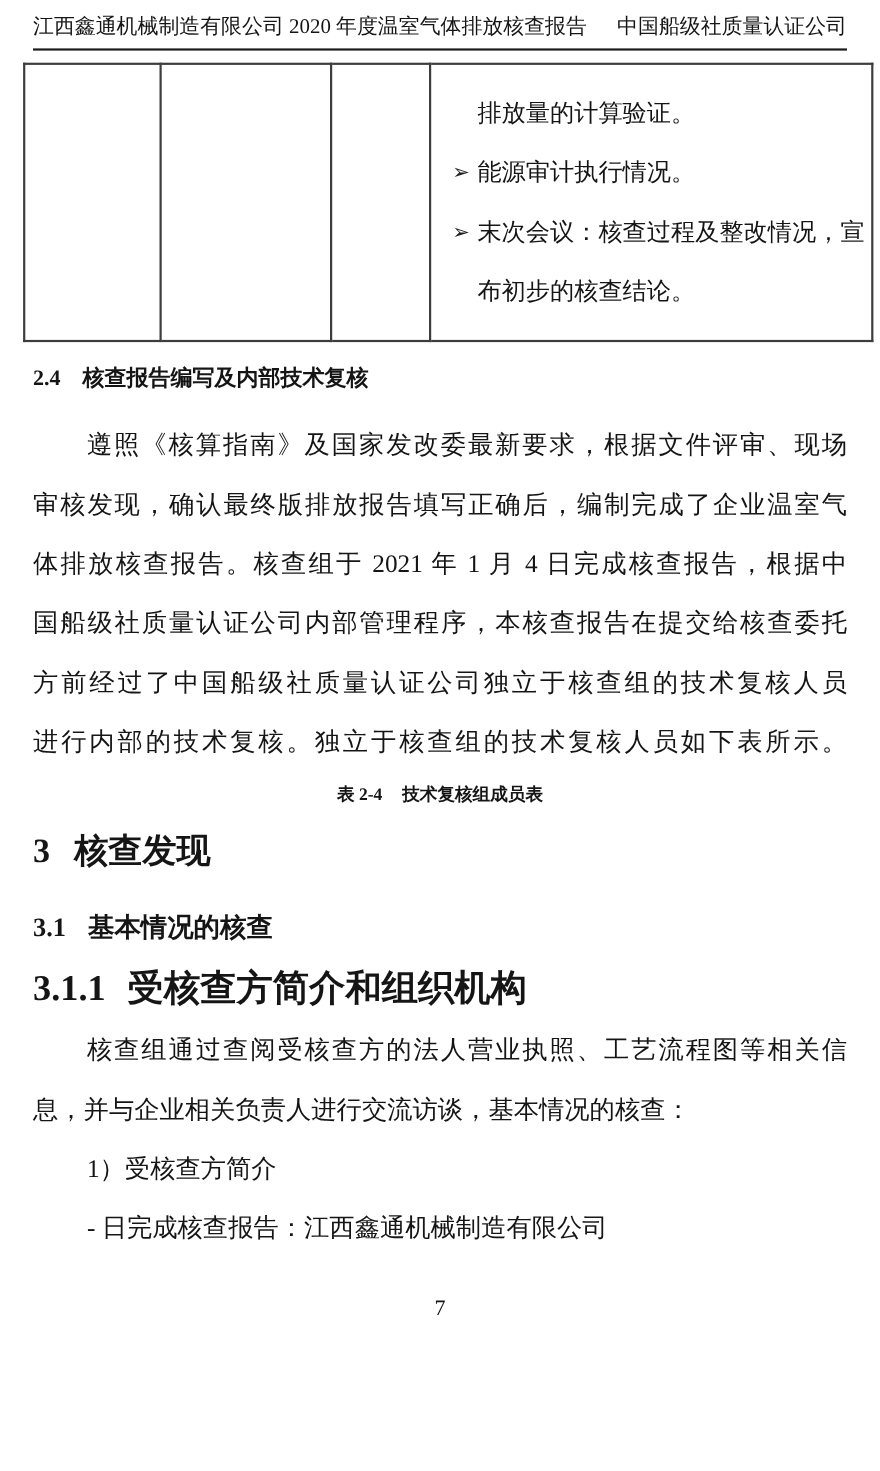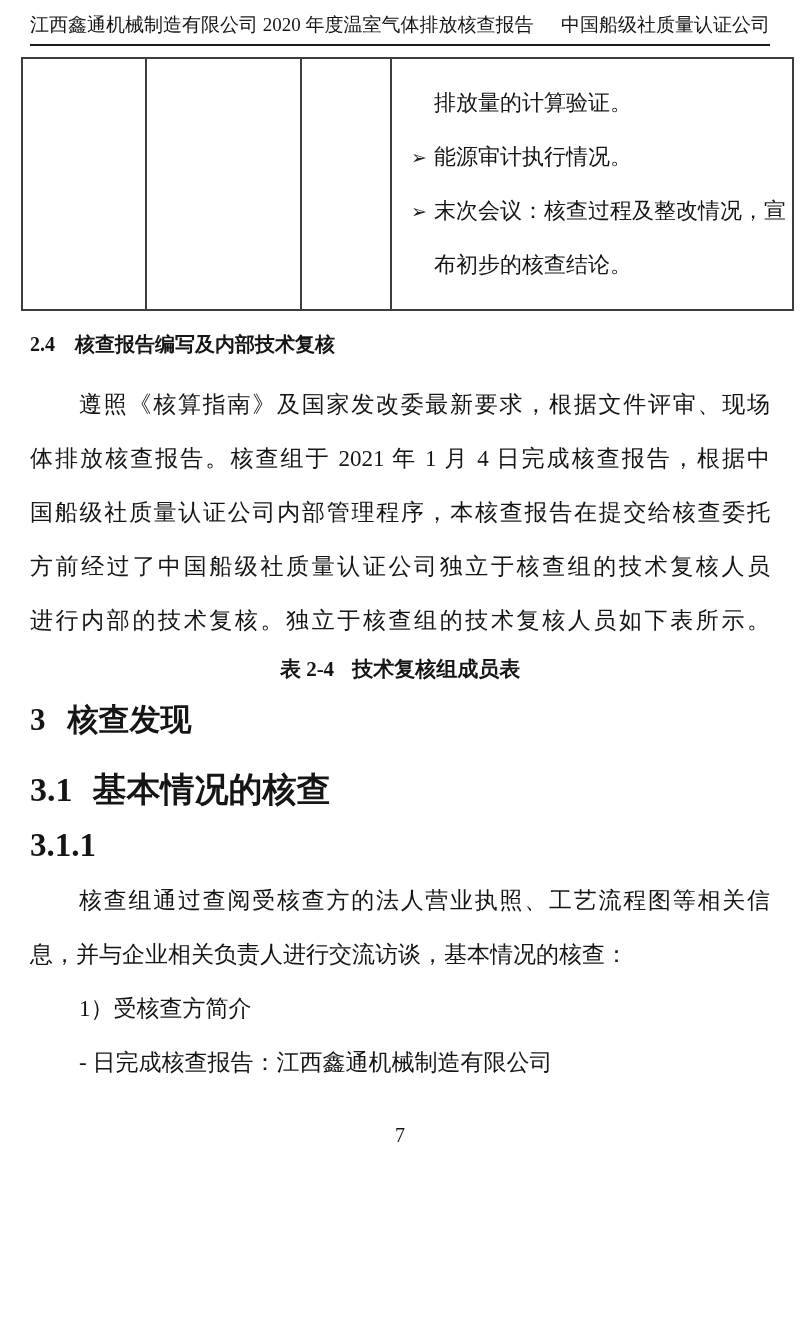--- a/index.html
+++ b/index.html
@@ -42,36 +42,36 @@
   .tbl-top td { height: 252px; }
   .agenda-cell { text-align: left; vertical-align: middle; padding: 0 4px 0 12px; }
   .agenda-line { display: flex; height: 54px; align-items: center; white-space: nowrap; }
   .agenda-line .blt { width: 30px; flex: none; font-size: 19px; color: #222; }
   
   .h-row { display: flex; align-items: baseline; font-weight: bold; white-space: nowrap; }
   .h1 { margin-top: 18px; font-size: 31px; line-height: 36px; }
   .h1 .num { margin-right: 22px; }
   .h2 { font-size: 20px; line-height: 34px; }
   .h2-24 { margin-top: 16px; }
-  .h2-31 { margin-top: 36px; font-size: 34px; line-height: 32px; }
+  .h2-31 { margin-top: 36px; font-size: 24px; line-height: 32px; }
   .h2 .num, .h3 .num { margin-right: 20px; }
   .h3 { margin-top: 24px; font-size: 33px; line-height: 30px; }
   
   .para { font-size: 23px; }
   .para1 { margin-top: 17px; }
   .para2 { margin-top: 14px; }
   .bline { line-height: 54px; height: 54px; white-space: nowrap; }
   .just { text-align: justify; text-align-last: justify; white-space: normal; }
   .ind { padding-left: 49px; }
   
   .caption {
     margin-top: 6px;
     text-align: center;
     font-weight: bold;
-    font-size: 21px;
+    font-size: 16px;
     line-height: 30px;
   }
   .caption .cap-title { margin-left: 18px; }
   .tbl-members { margin-top: 10px; }
   .tbl-members td, .tbl-members th { height: 50px; }
   
   .page-footer {
     margin-top: 32px;
     text-align: center;
     font-size: 20px;
@@ -122,20 +122,21 @@
   </tbody>
     </table>
 
   <div class="h-row h2 h2-24">
     <span class="num">2.4</span>
     <span>核查报告编写及内部技术复核</span>
   </div>
 
   <div class="para para1">
     <div class="bline just ind">遵照《核算指南》及国家发改委最新要求，根据文件评审、现场</div>
+    <div class="bline just">审核发现，确认最终版排放报告填写正确后，编制完成了企业温室气</div>
     <div class="bline just">体排放核查报告。核查组于 2021 年 1 月 4 日完成核查报告，根据中</div>
     <div class="bline just">国船级社质量认证公司内部管理程序，本核查报告在提交给核查委托</div>
     <div class="bline just">方前经过了中国船级社质量认证公司独立于核查组的技术复核人员</div>
     <div class="bline just">进行内部的技术复核。独立于核查组的技术复核人员如下表所示。</div>
   </div>
 
   <div class="caption">
     <span>表 2-4</span><span class="cap-title">技术复核组成员表</span>
   </div>
 
@@ -145,20 +146,21 @@
     <span>核查发现</span>
   </div>
 
   <div class="h-row h2 h2-31">
     <span class="num">3.1</span>
     <span>基本情况的核查</span>
   </div>
 
   <div class="h-row h3">
     <span class="num">3.1.1</span>
+    <span>受核查方简介和组织机构</span>
   </div>
 
   <div class="para para2">
     <div class="bline just ind">核查组通过查阅受核查方的法人营业执照、工艺流程图等相关信</div>
     <div class="bline">息，并与企业相关负责人进行交流访谈，基本情况的核查：</div>
     <div class="bline ind">1）受核查方简介</div>
     <div class="bline ind">- 日完成核查报告：江西鑫通机械制造有限公司</div>
   </div>
 
   <div class="page-footer">7</div>

